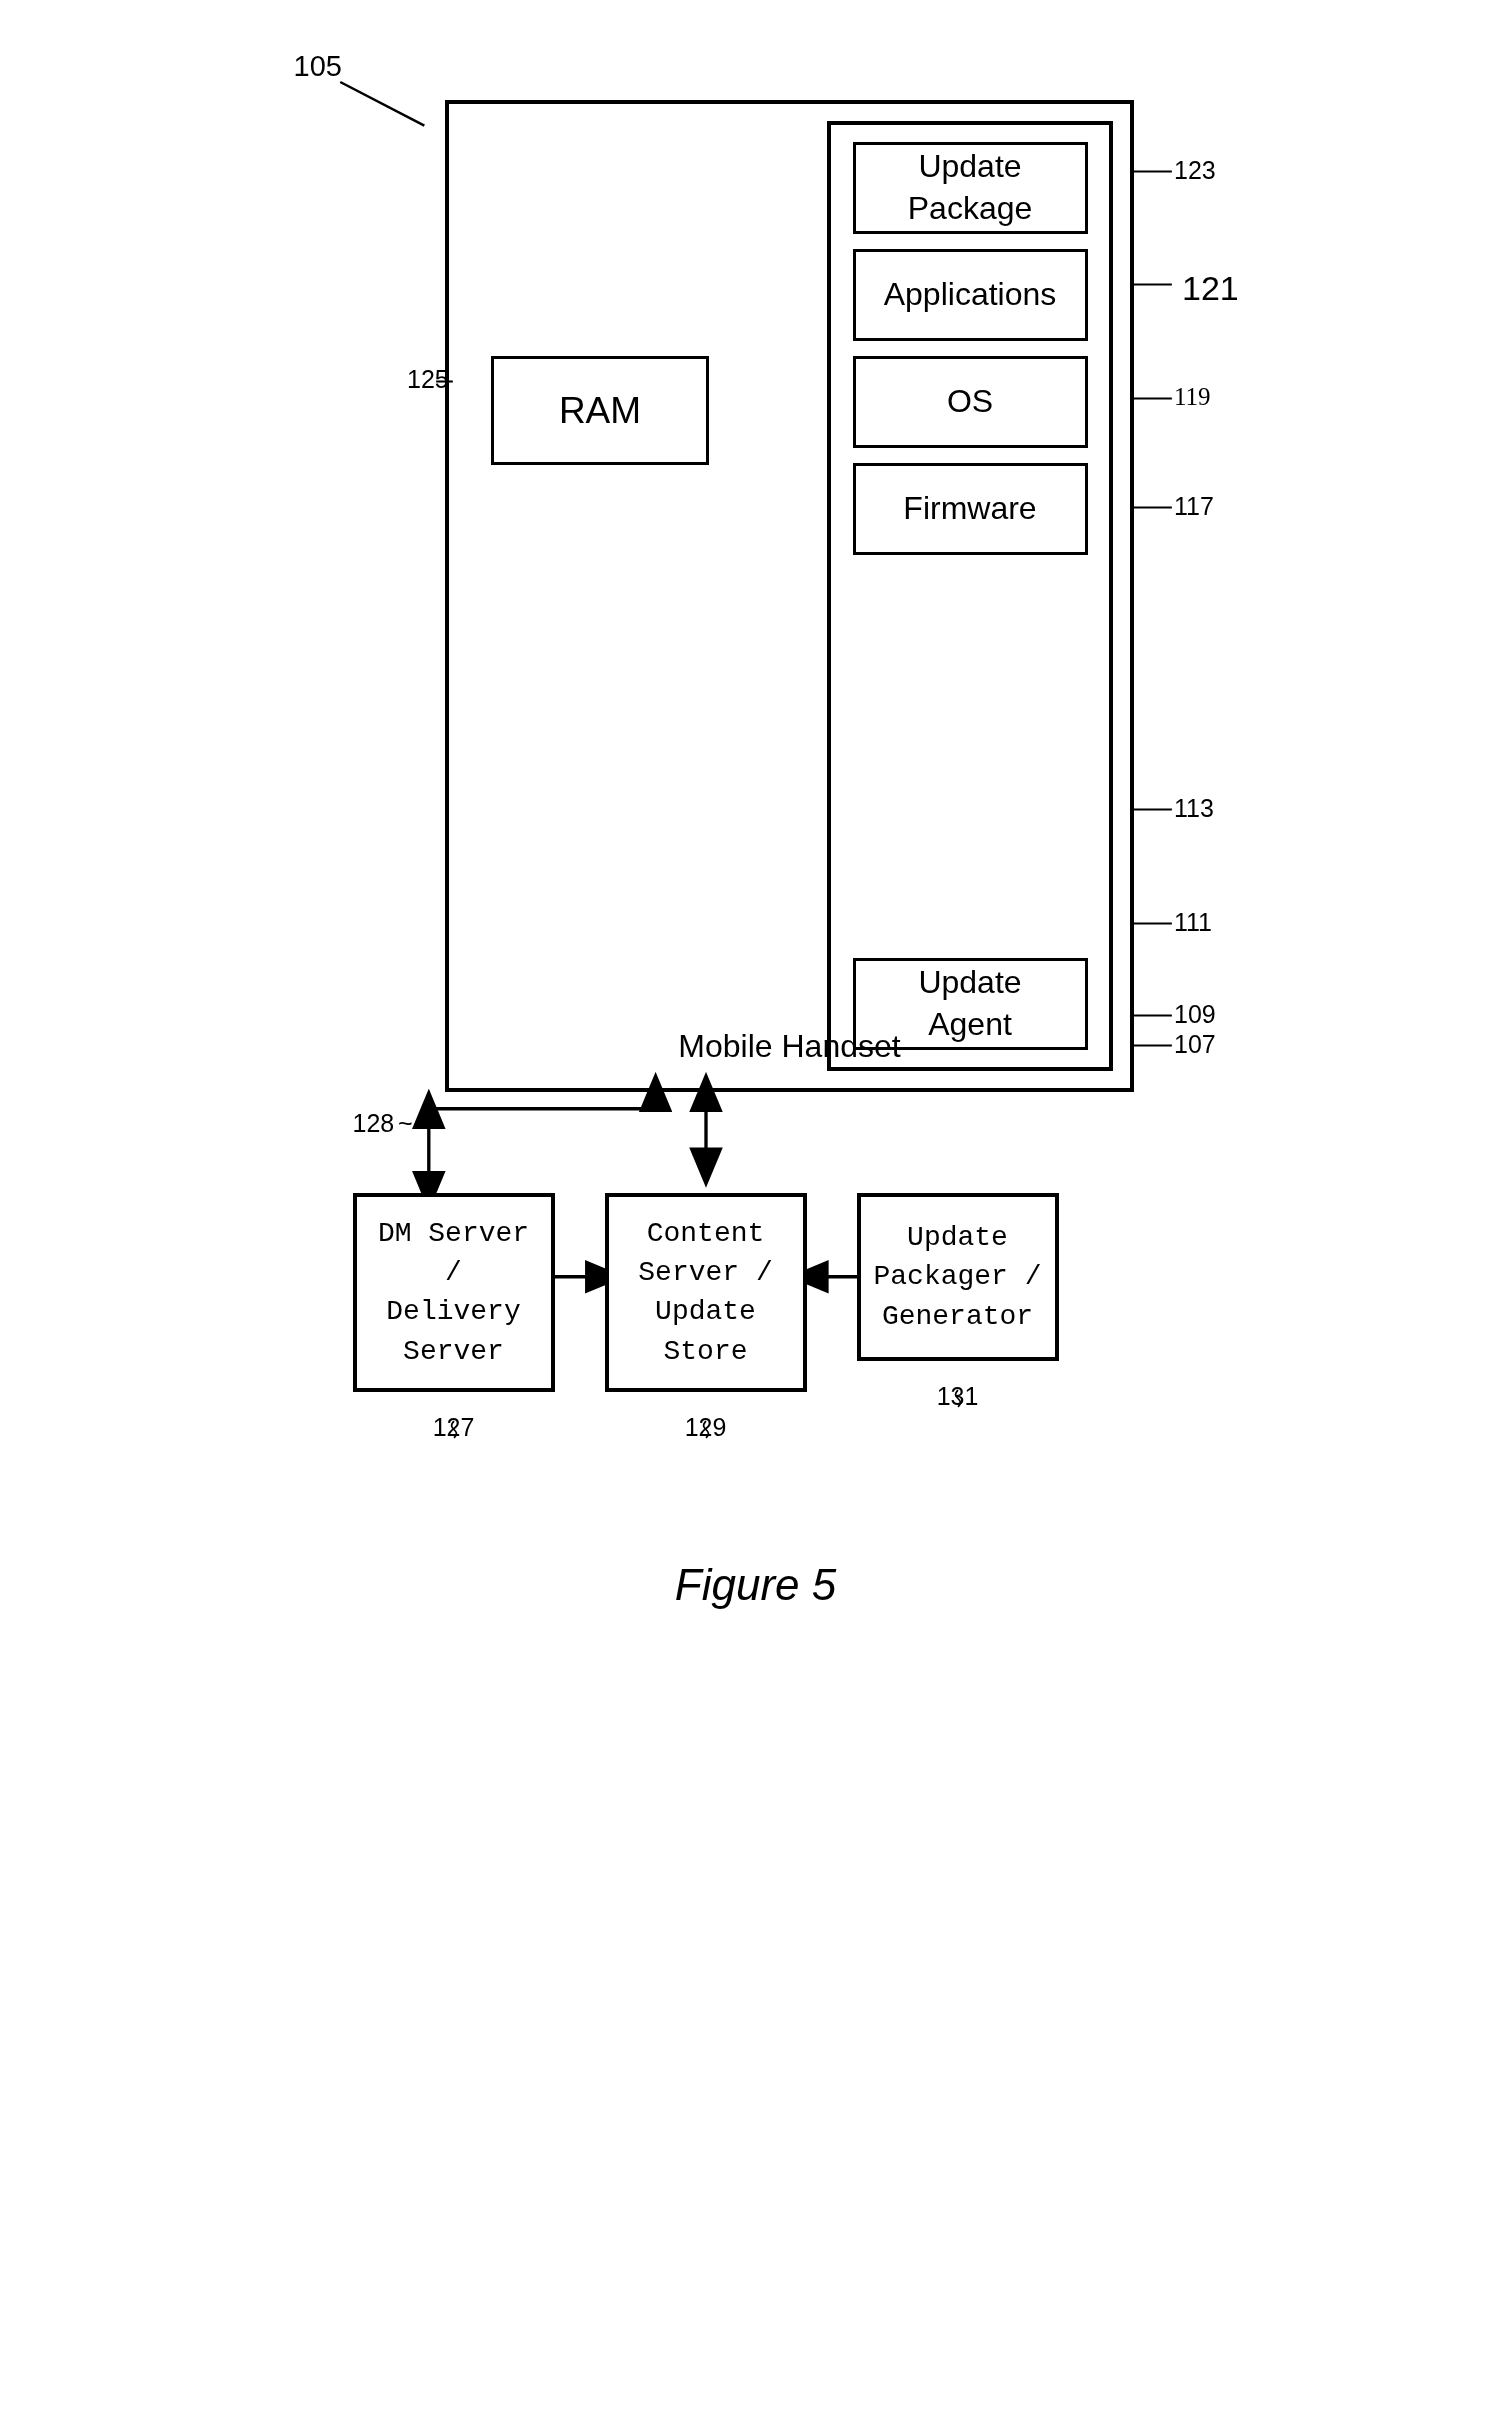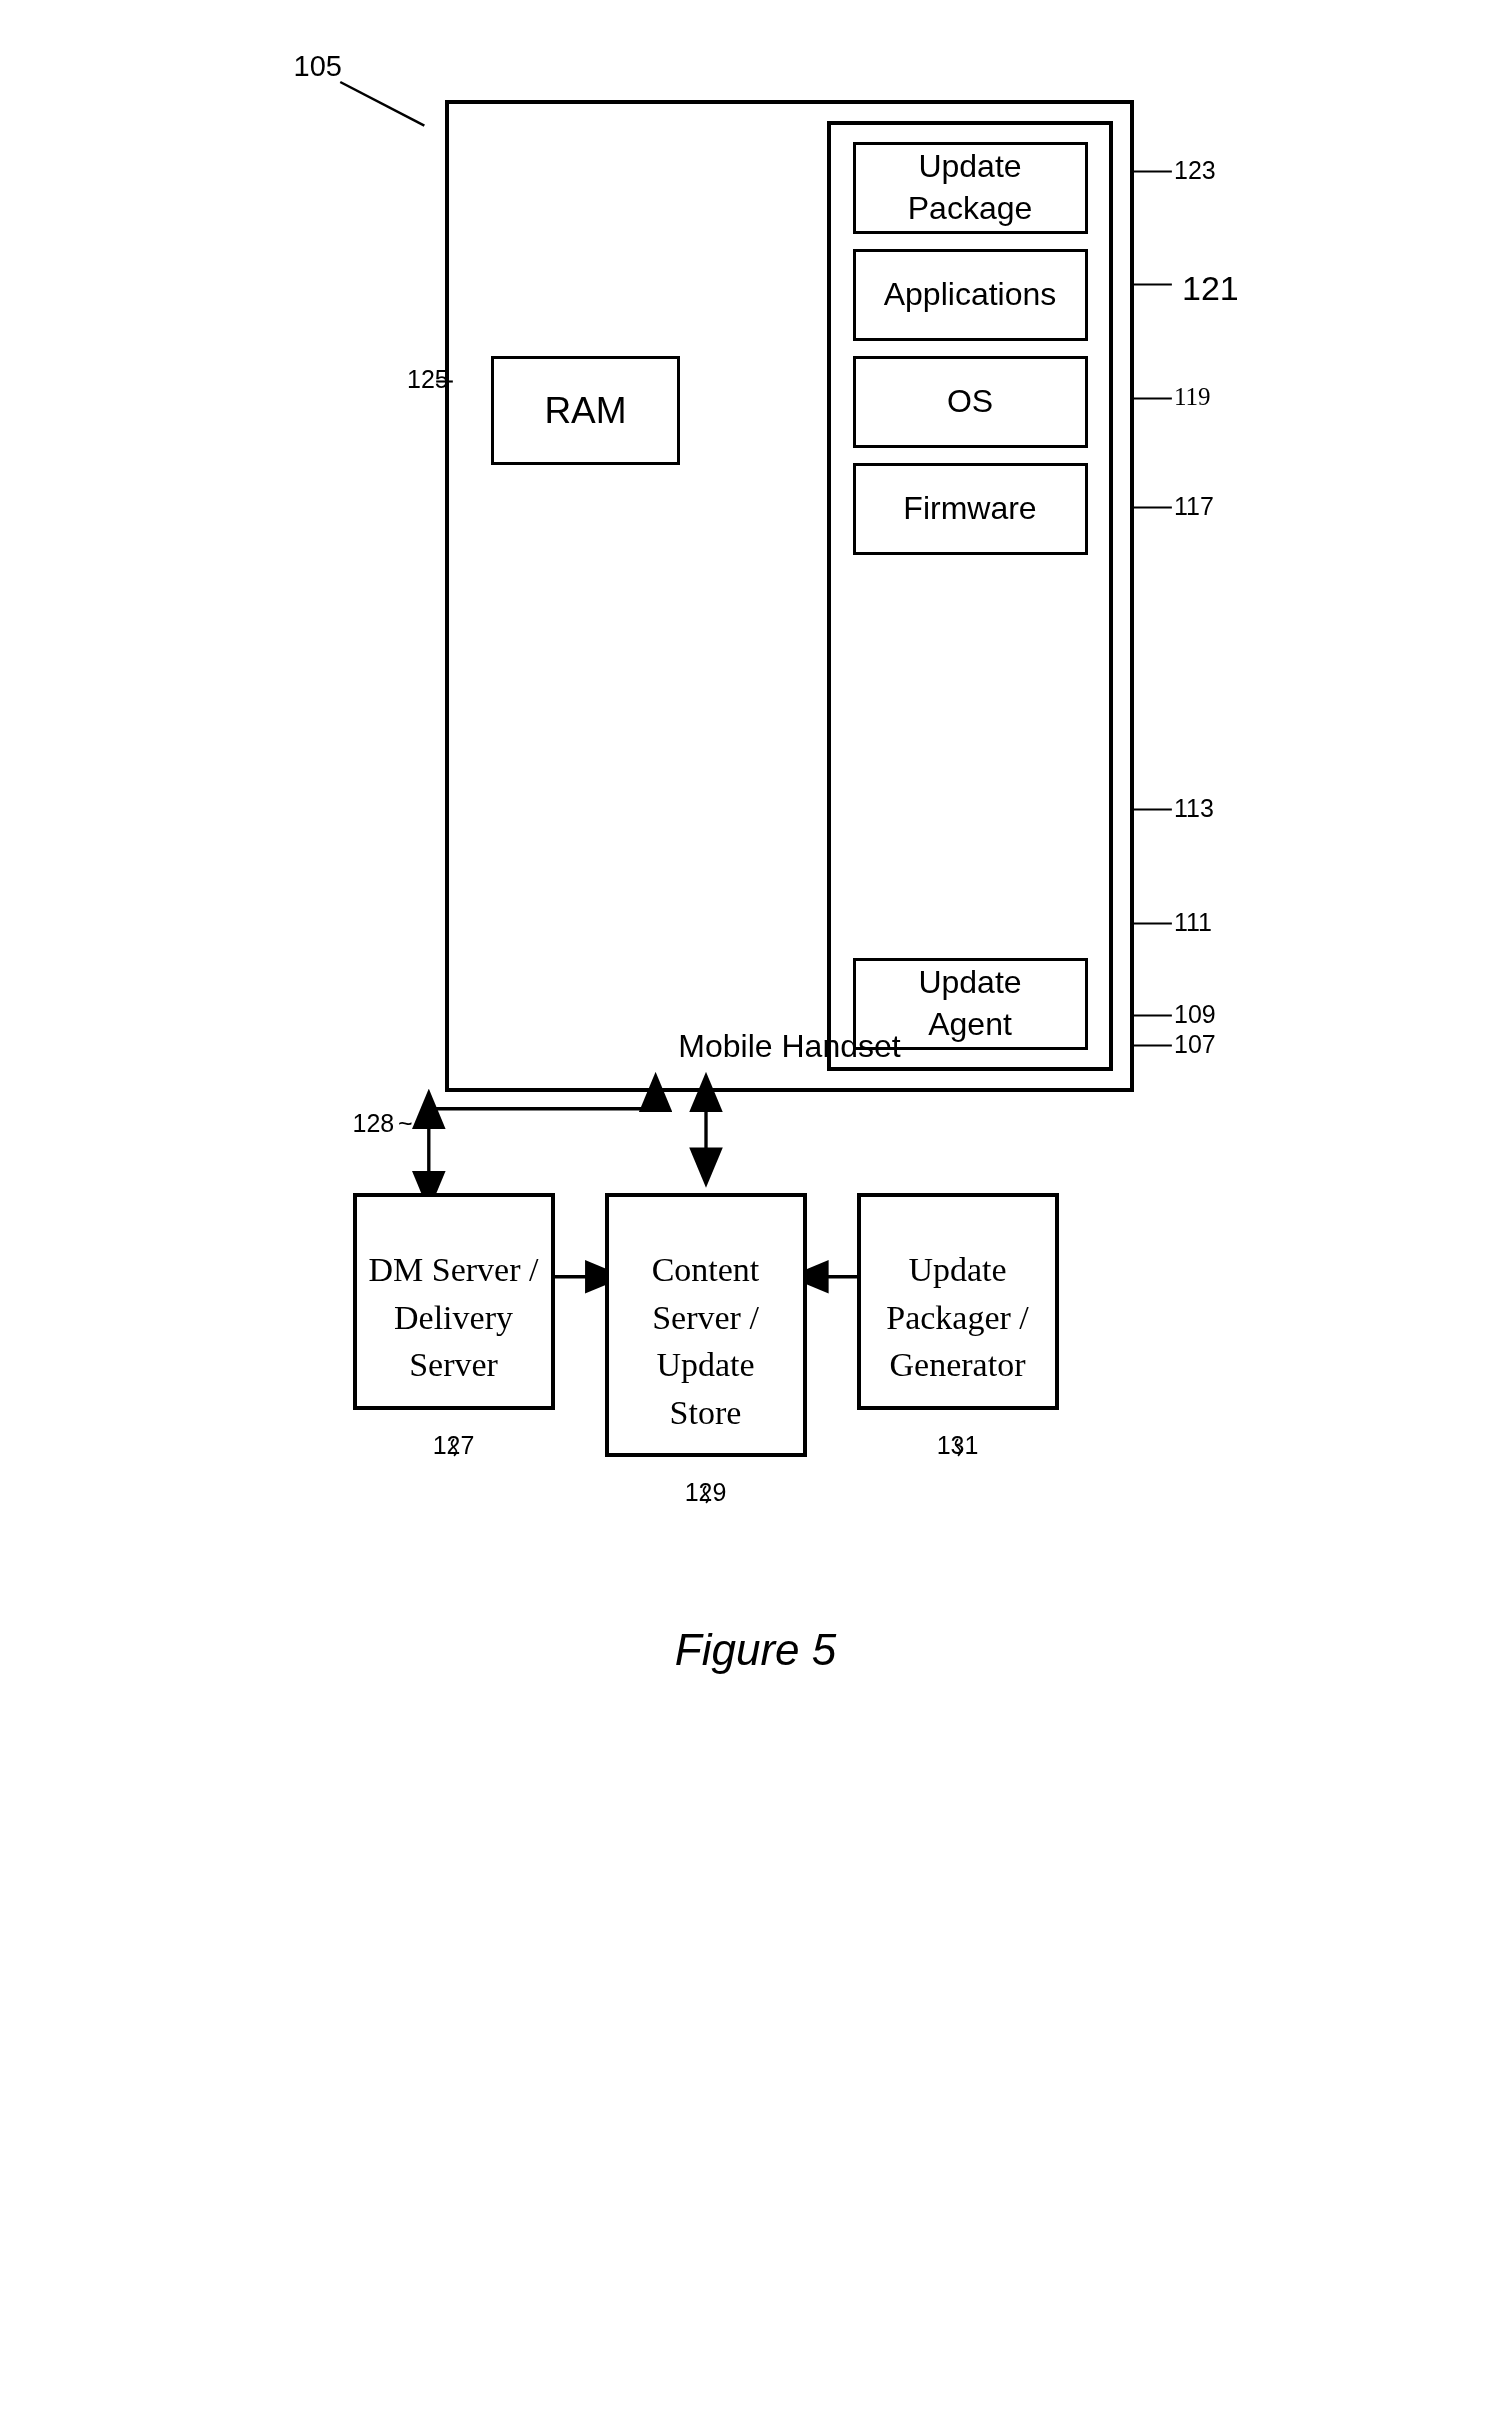--- a/index.html
+++ b/index.html
@@ -72,21 +72,21 @@
     
     .flash-spacer {
       flex: 1;
     }
 
     
     .ram-box {
       position: absolute;
       left: 42px;
       top: 252px;
-      width: 189px;
+      width: 218px;
       height: 109px;
       border: 3.4px solid #000;
       display: flex;
       align-items: center;
       justify-content: center;
       background: #fff;
     }
     .ram-box span {
       font-size: 37px;
       font-family: Arial, sans-serif;
@@ -120,24 +120,23 @@
       width: 202px;
       min-height: 168px;
       display: flex;
       align-items: center;
       justify-content: center;
       background: #fff;
       text-align: center;
       padding: 17px 8.4px;
     }
     .server-box span {
-      font-size: 34px;
-      font-family: Liberation Serif, serif;
+      font-size: 28px;
+      font-family: Liberation Mono, monospace;
       line-height: 1.4;
-      margin-top: 32px;
     }
 
     
     .figure-caption {
       font-size: 44px;
       font-family: Arial, sans-serif;
       margin-top: 67px;
       font-style: italic;
     }
 

